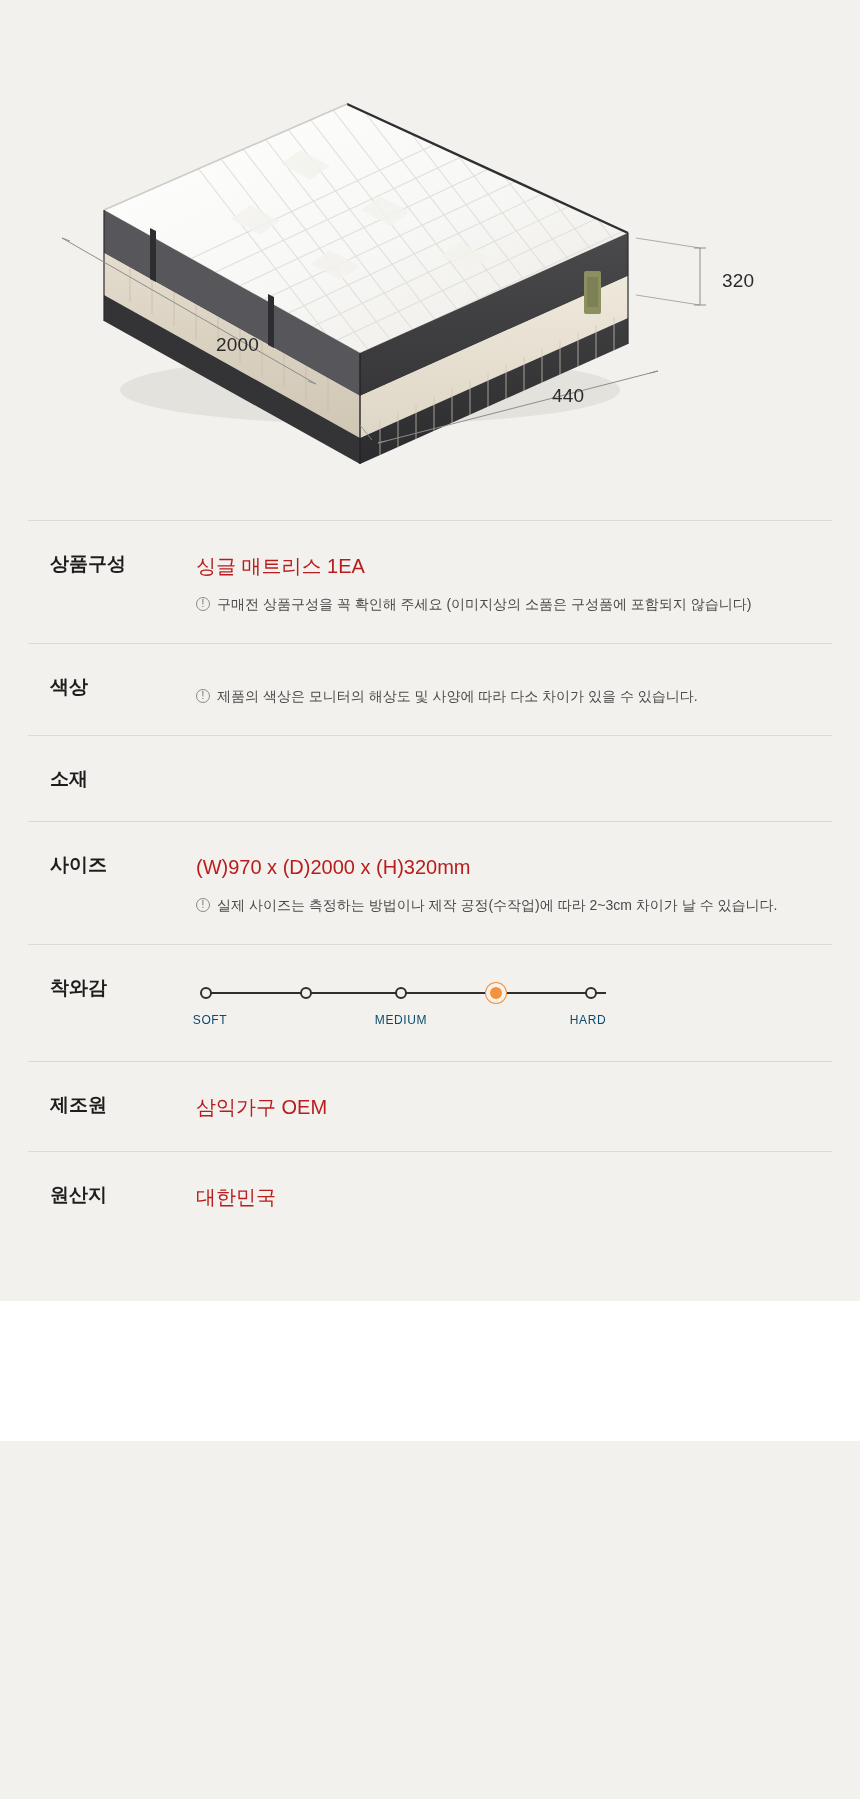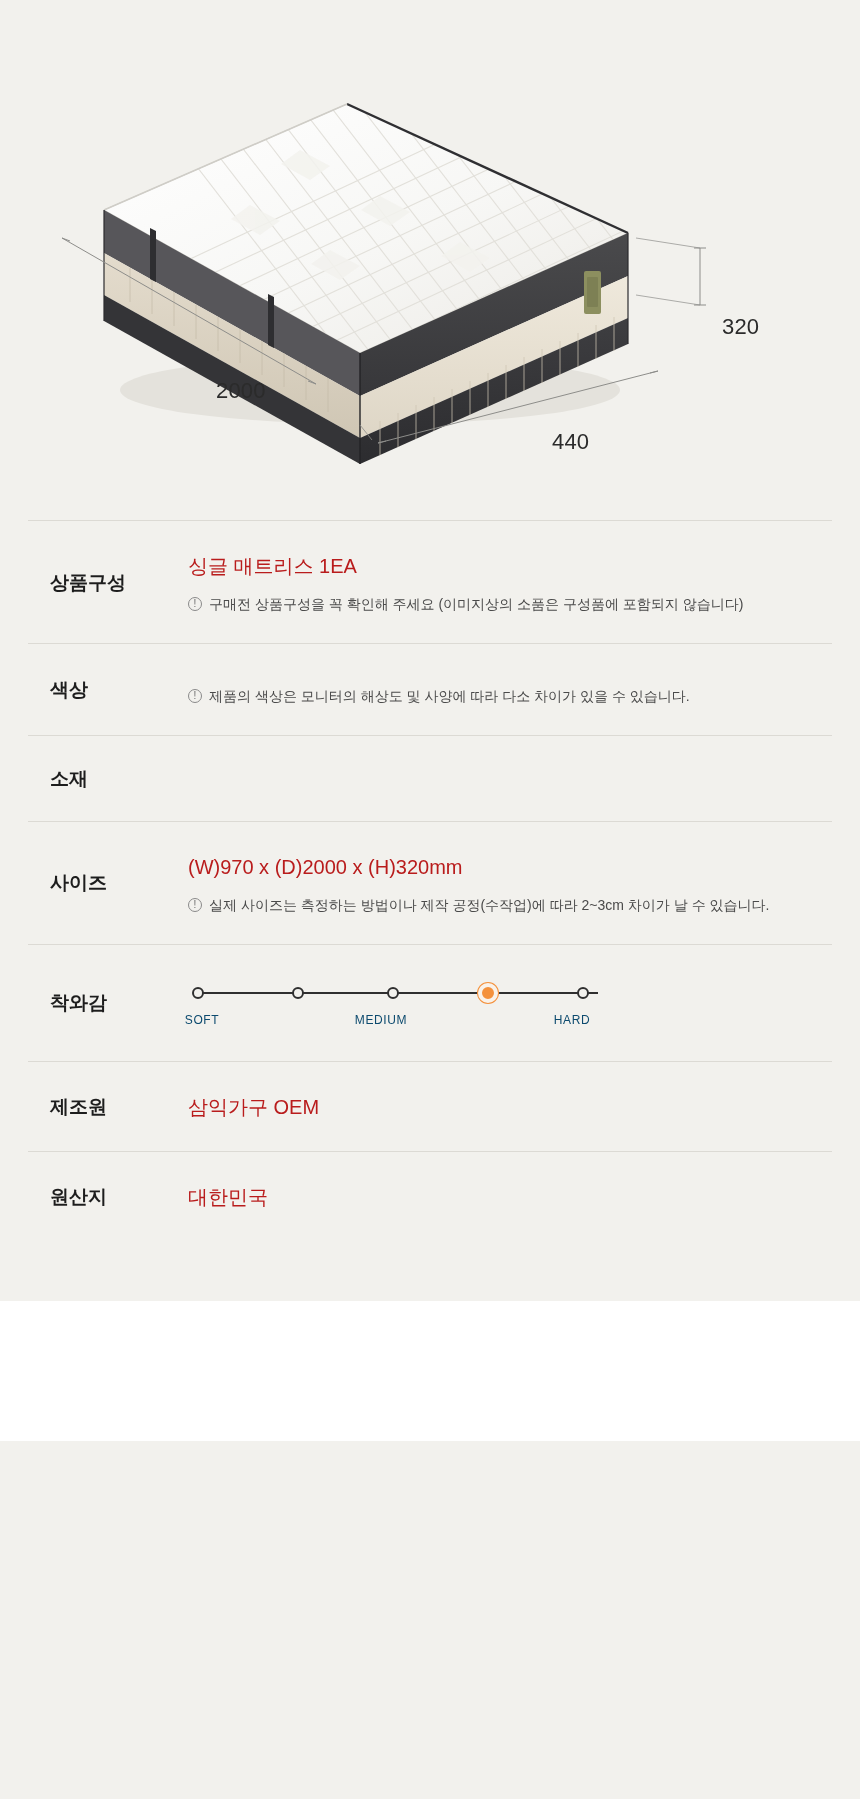--- a/index.html
+++ b/index.html
@@ -23,41 +23,41 @@
     position: relative;
   }
   
   .mattress-wrap {
     position: absolute;
     left: 0; top: 0;
     width: 860px; height: 520px;
   }
   .dim-label {
     position: absolute;
-    font-size: 22px;
+    font-size: 19px;
     color: #2b2b2b;
     letter-spacing: .2px;
     font-family: "Liberation Sans", sans-serif;
-    margin-top: 44px;
   }
   .dim-2000 { left: 216px; top: 334px; }
   .dim-970  { left: 552px; top: 385px; }
   .dim-320  { left: 722px; top: 270px; }
 
   
   .specs {
     width: 860px;
     background: #f2f1ed;
     padding: 0 28px 60px 28px;
   }
   .spec-row {
     display: flex;
-    align-items: center;
+    align-items: flex-start;
     border-top: 1px solid #dcdad4;
     padding: 30px 0 28px 0;
+    gap: 8px;
   }
   .spec-row.first { border-top: 1px solid #dcdad4; }
   .spec-label {
     width: 160px;
     flex: 0 0 160px;
     padding-left: 22px;
     font-size: 19px;
     font-weight: bold;
     color: #1d1d1d;
     line-height: 1.4;
@@ -347,22 +347,22 @@
           <div class="fm-track">
             <div class="fm-line"></div>
             <div class="fm-dot" style="left:10px"></div>
             <div class="fm-dot" style="left:110px"></div>
             <div class="fm-dot" style="left:205px"></div>
             <div class="fm-dot active" style="left:300px"></div>
             <div class="fm-dot" style="left:395px"></div>
           </div>
           <div class="fm-labels">
             <div class="fm-lab" style="left:14px">SOFT</div>
-            <div class="fm-lab" style="left:193px">MEDIUM</div>
-            <div class="fm-lab" style="left:384px">HARD</div>
+            <div class="fm-lab" style="left:205px">MEDIUM</div>
+            <div class="fm-lab" style="left:392px">HARD</div>
           </div>
         </div>
       </div>
     </div>
 
     <div class="spec-row">
       <div class="spec-label">제조원</div>
       <div class="spec-body">
         <div class="spec-main">삼익가구 OEM</div>
       </div>

